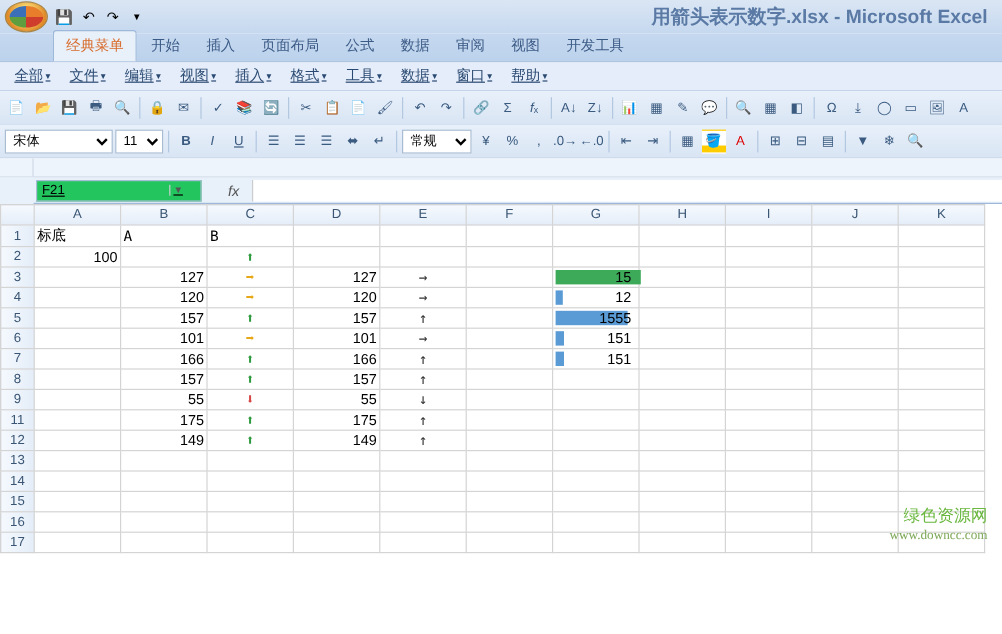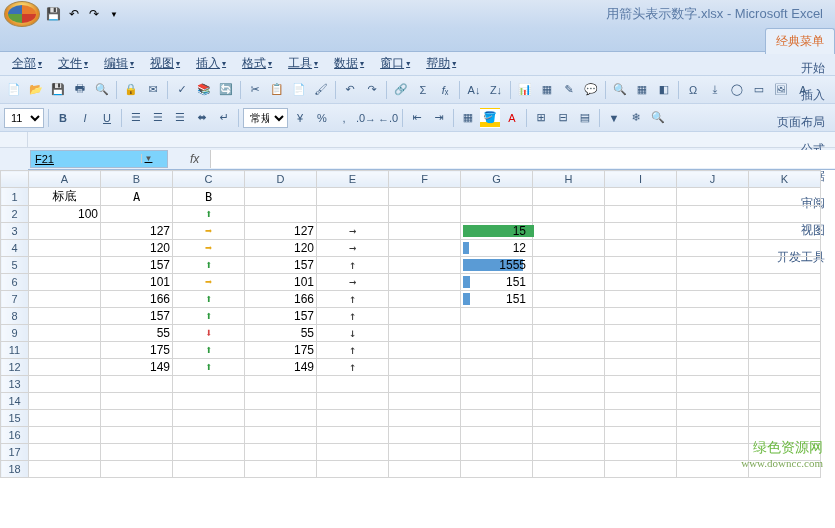--- a/index.html
+++ b/index.html
@@ -4,67 +4,67 @@
 <style>
 * { box-sizing: border-box; margin: 0; padding: 0; }
 body { font-family: "Microsoft YaHei", "SimSun", Arial, sans-serif; font-size: 12px; background: #fff; overflow: hidden; width: 835px; height: 528px; }
 
 
 .titlebar { height: 28px; background: linear-gradient(#dbe6f4, #c5d8ef); display: flex; align-items: center; padding: 0 4px; }
 .office-btn { width: 36px; height: 26px; background: radial-gradient(circle at 50% 40%, #fff 0%, #f6d46c 30%, #e08a28 70%); border-radius: 50%; border: 1px solid #a8874a; position: relative; margin-right: 6px; }
 .office-btn::after { content:""; position:absolute; inset:3px; border-radius:50%; background: conic-gradient(#e87d2c 0 25%, #cf3e2c 25% 50%, #5f9e3e 50% 75%, #3b6fb7 75% 100%); }
 .qat { display: flex; gap: 4px; align-items: center; }
 .qat .ic { width: 16px; height: 16px; display:flex; align-items:center; justify-content:center; }
-.title-text { flex: 1; text-align: right; color: #5a7aa5; font-size: 13px; padding-right: 8px; white-space: nowrap; }
-
-
-.ribbon-tabs { height: 24px; background: linear-gradient(#c5d8ef, #bcd2ec); display: flex; align-items: flex-end; padding-left: 44px; gap: 2px; border-bottom: 1px solid #9db8d9; flex-direction: column; }
+.title-text { flex: 1; text-align: right; color: #5a7aa5; font-size: 16px; padding-right: 8px; white-space: nowrap; font-weight: bold; }
+
+
+.ribbon-tabs { height: 24px; background: linear-gradient(#c5d8ef, #bcd2ec); display: flex; align-items: flex-end; padding-left: 44px; gap: 2px; border-bottom: 1px solid #9db8d9; }
 .tab { padding: 4px 10px; color: #3b5a85; cursor: pointer; font-size: 12px; }
 .tab.active { background: #e8f0fa; border: 1px solid #9db8d9; border-bottom: none; border-radius: 3px 3px 0 0; color: #d86a2a; }
 
 
 .menu-row { height: 24px; background: #e4edf9; display: flex; align-items: center; padding: 0 6px; gap: 4px; border-bottom: 1px solid #c3d4e9; }
 .menu-item { padding: 2px 6px; color: #2b4a73; cursor: pointer; display:flex; align-items:center;text-decoration:underline; }
 .menu-item .dd { margin-left: 2px; font-size: 8px; }
 
 
 .toolbar { height: 28px; background: linear-gradient(#e8f0fa, #d9e5f4); display: flex; align-items: center; padding: 0 4px; gap: 2px; border-bottom: 1px solid #c3d4e9; }
 .tb-btn { width: 20px; height: 20px; display: flex; align-items: center; justify-content: center; border: 1px solid transparent; cursor: pointer; font-size: 11px; color:#3a5a7f; }
 .tb-sep { width: 1px; height: 18px; background: #b2c7e0; margin: 0 2px; }
 .tb-select { height: 20px; border: 1px solid #a8bcd4; background: #fff; font-size: 11px; padding: 0 2px; }
 .tb-select.font { width: 90px; }
 .tb-select.size { width: 40px; }
-.tb-select.numfmt { width: 45px; }
+.tb-select.numfmt { width: 58px; }
 .bold { font-weight: bold; }
 .italic { font-style: italic; }
 .underline { text-decoration: underline; }
 
 
 .formula-row { height: 22px; background: #e8f0fa; display: flex; align-items: center; border-bottom: 1px solid #9db8d9; }
 .blank-corner { width: 28px; height: 22px; background: #e8f0fa; }
-.name-box { width: 138px; border: 1px solid #a8bcd4; background: #7dd3fc; height: 18px; margin: 0 2px; display:flex; align-items:center;text-decoration:underline; }
+.name-box { width: 138px; border: 1px solid #a8bcd4; background: #22c55e; height: 18px; margin: 0 2px; display:flex; align-items:center;text-decoration:underline; }
 .name-box input { border:none; width: 110px; padding:0 4px; font-size:11px; background:transparent; }
 .name-box .dd { width: 14px; text-align:center; font-size:8px; color:#555; border-left:1px solid #ccc; cursor:pointer; }
 .fx-label { width: 20px; text-align: left; font-style: italic; color: #555; }
 .formula-input { flex: 1; border: none; height: 18px; padding: 0 4px; font-size: 11px; background: #fff; border-left:1px solid #ccc; }
 
 
 .spacer-bar { height: 16px; background: #eef4fb; border-bottom: 1px solid #d0dae7; display:flex; }
 .spacer-bar .corner2 { width: 28px; border-right:1px solid #d0dae7; }
 
 
 .grid-wrap { position: relative; }
 .grid { border-collapse: collapse; table-layout: fixed; font-family: "SimSun", monospace; }
 .grid th, .grid td { border: 1px solid #d4d4d4; height: 17px; font-size: 12px; padding: 0 2px; font-weight: normal; }
 .grid .colhdr th { background: linear-gradient(#f5f9fe, #e4edf8); color: #3a5674; text-align: center; font-family: Arial; font-size:11px; }
 .grid .rowhdr { background: linear-gradient(90deg,#f5f9fe, #e4edf8); color: #3a5674; text-align: center; width: 28px; font-family: Arial; font-size:11px; }
 .grid .corner { background: #e4edf8; width: 28px; }
 .grid .cw { width: 72px; }
 .cell-num { text-align: right; padding-right: 4px; font-family: Arial; }
-.cell-txt { text-align: center; padding-left: 2px; }
+.cell-txt { text-align: left; padding-left: 2px; }
 .arrow-cell { text-align: center; }
 .arr-up { color: #2e9a3e; font-weight:bold; }
 .arr-right { color: #e6a817; font-weight:bold; }
 .arr-down { color: #d64545; font-weight:bold; }
 .thin-arr { color: #333; }
 .databar-cell { position: relative; }
 .databar { position: absolute; left: 2px; top: 2px; bottom: 2px; background: #5a9bd5; }
 .databar.green { background: #3daa5a; }
 .databar-val { position: relative; text-align: right; padding-right: 4px; font-family: Arial; display:block; }
 
@@ -181,20 +181,21 @@
   <span class="tb-sep"></span>
   <span class="tb-btn">Ω</span>
   <span class="tb-btn">⤓</span>
   <span class="tb-btn">◯</span>
   <span class="tb-btn">▭</span>
   <span class="tb-btn">🖼</span>
   <span class="tb-btn">A</span>
 </div>
 
 <div class="toolbar">
+  <select class="tb-select font"><option>宋体</option></select>
   <select class="tb-select size"><option>11</option></select>
   <span class="tb-sep"></span>
   <span class="tb-btn bold">B</span>
   <span class="tb-btn italic">I</span>
   <span class="tb-btn underline">U</span>
   <span class="tb-sep"></span>
   <span class="tb-btn">☰</span>
   <span class="tb-btn">☰</span>
   <span class="tb-btn">☰</span>
   <span class="tb-btn">⬌</span>
@@ -486,33 +487,19 @@
           <td class=""></td>
           <td class=""></td>
           <td class=""></td>
           <td class=""></td>
           <td class=""></td>
           <td class=""></td>
           <td class=""></td>
           <td class=""></td>
           <td class=""></td>
         </tr>
-        <tr>
-          <th class="rowhdr">18</th>
-          <td class=""></td>
-          <td class=""></td>
-          <td class=""></td>
-          <td class=""></td>
-          <td class=""></td>
-          <td class=""></td>
-          <td class=""></td>
-          <td class=""></td>
-          <td class=""></td>
-          <td class=""></td>
-          <td class=""></td>
-        </tr>
       </tbody>
     </table>
   <div class="watermark">
     <div>绿色资源网</div>
     <div class="url">www.downcc.com</div>
   </div>
 </div>
 
 </body></html>

